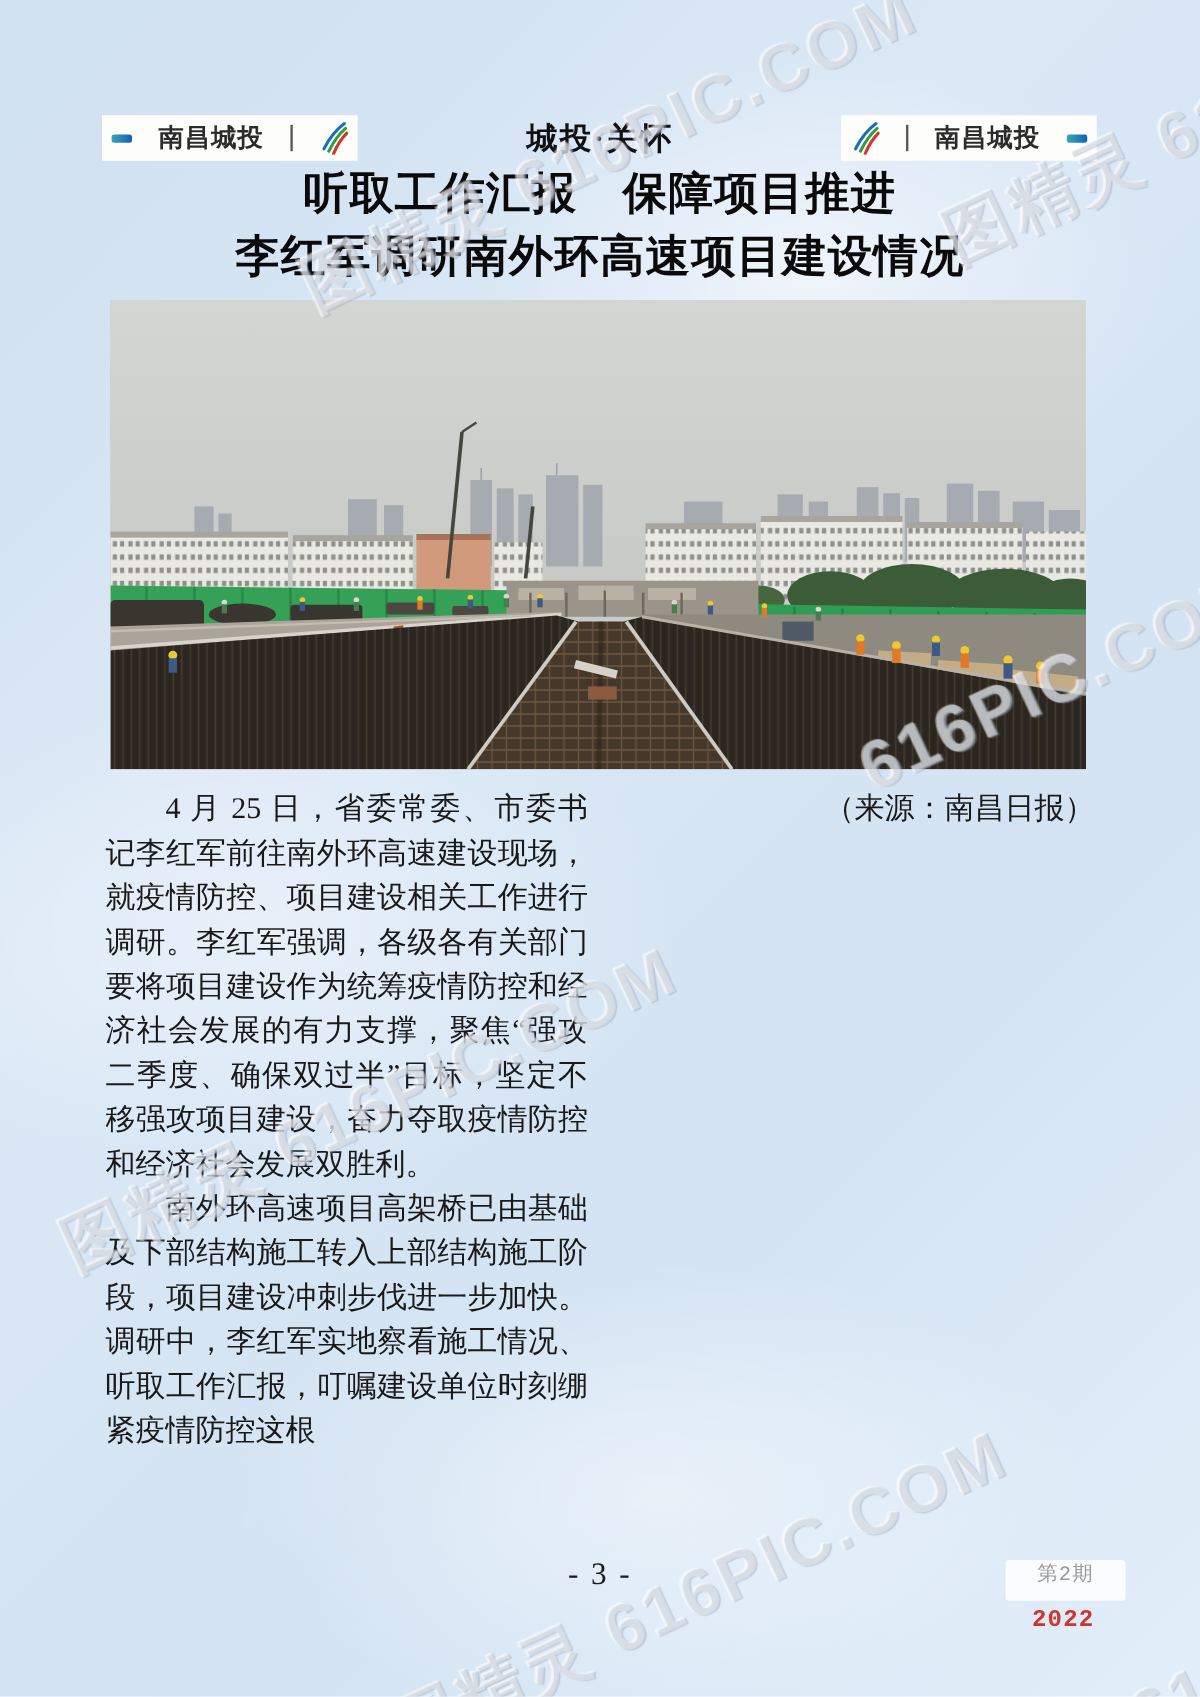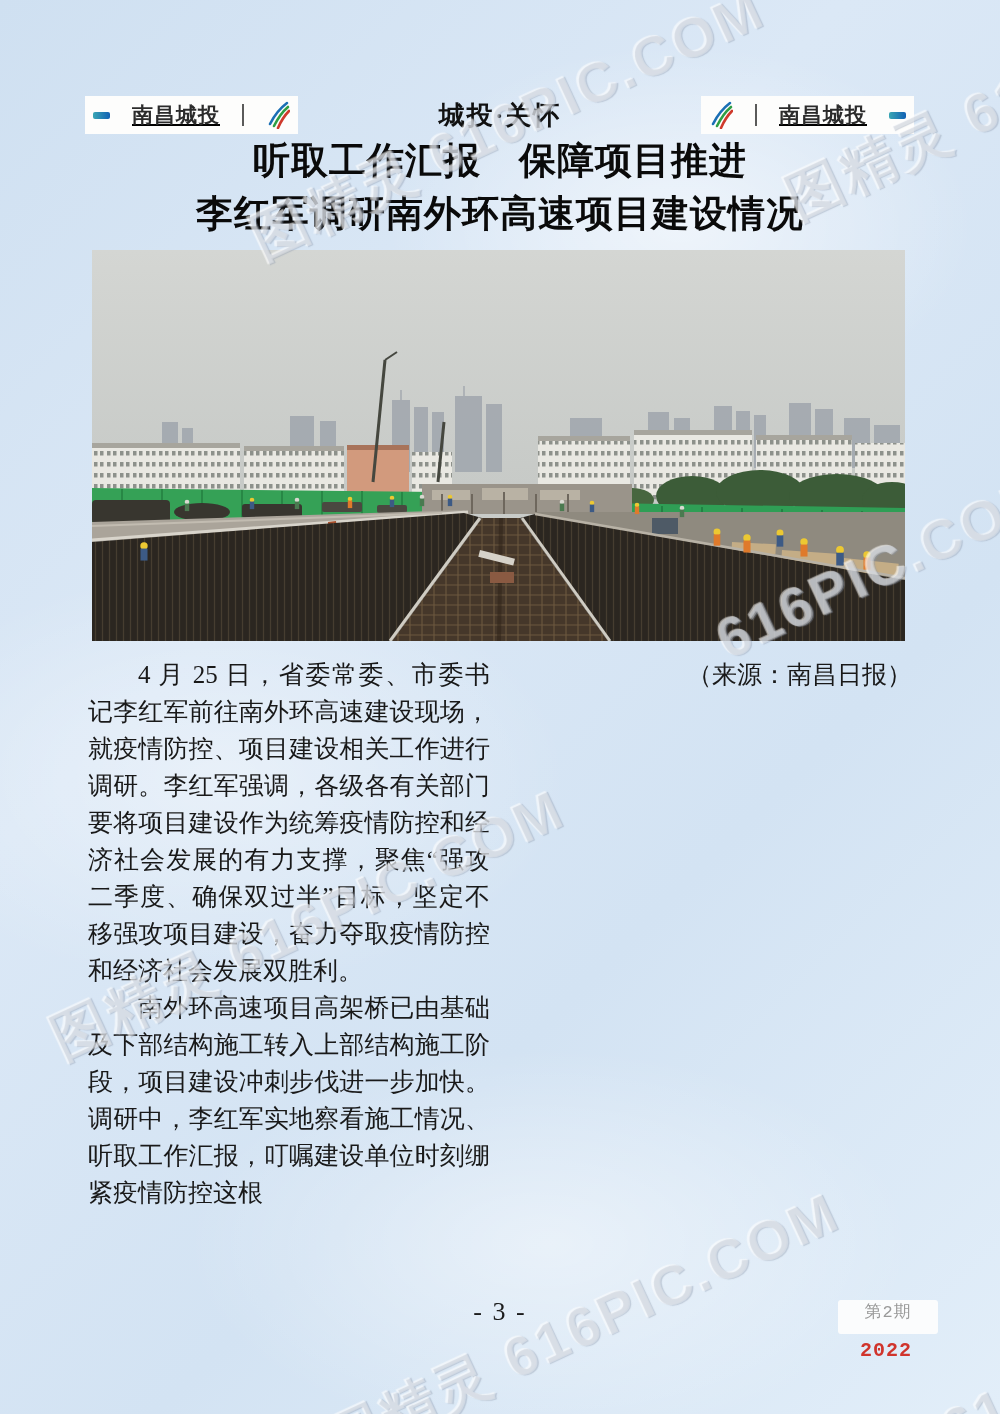--- a/index.html
+++ b/index.html
@@ -29,21 +29,20 @@
     z-index:30;
     pointer-events:none;
   }
   
   .logo-box{
     position:absolute;top:96px;height:38px;width:213px;
     background:#fdfdfc;
     display:flex;align-items:center;gap:22px;
     padding:0 8px;box-sizing:border-box;
     z-index:5;
-    text-decoration:underline;
   }
   .logo-box.left{left:85px;}
   .logo-box.right{left:701px;}
   .grad-line{height:7px;border-radius:2px;flex:1 1 auto;
     background:linear-gradient(to right,#3aa6b4,#1261b4);}
   .logo-text{
     font-family:"Liberation Sans","DejaVu Sans",sans-serif;
     font-weight:700;font-size:21px;color:#2b2b2b;letter-spacing:1px;white-space:nowrap;
   }
   .logo-divider{width:2px;height:22px;background:#5a5a5a;}

